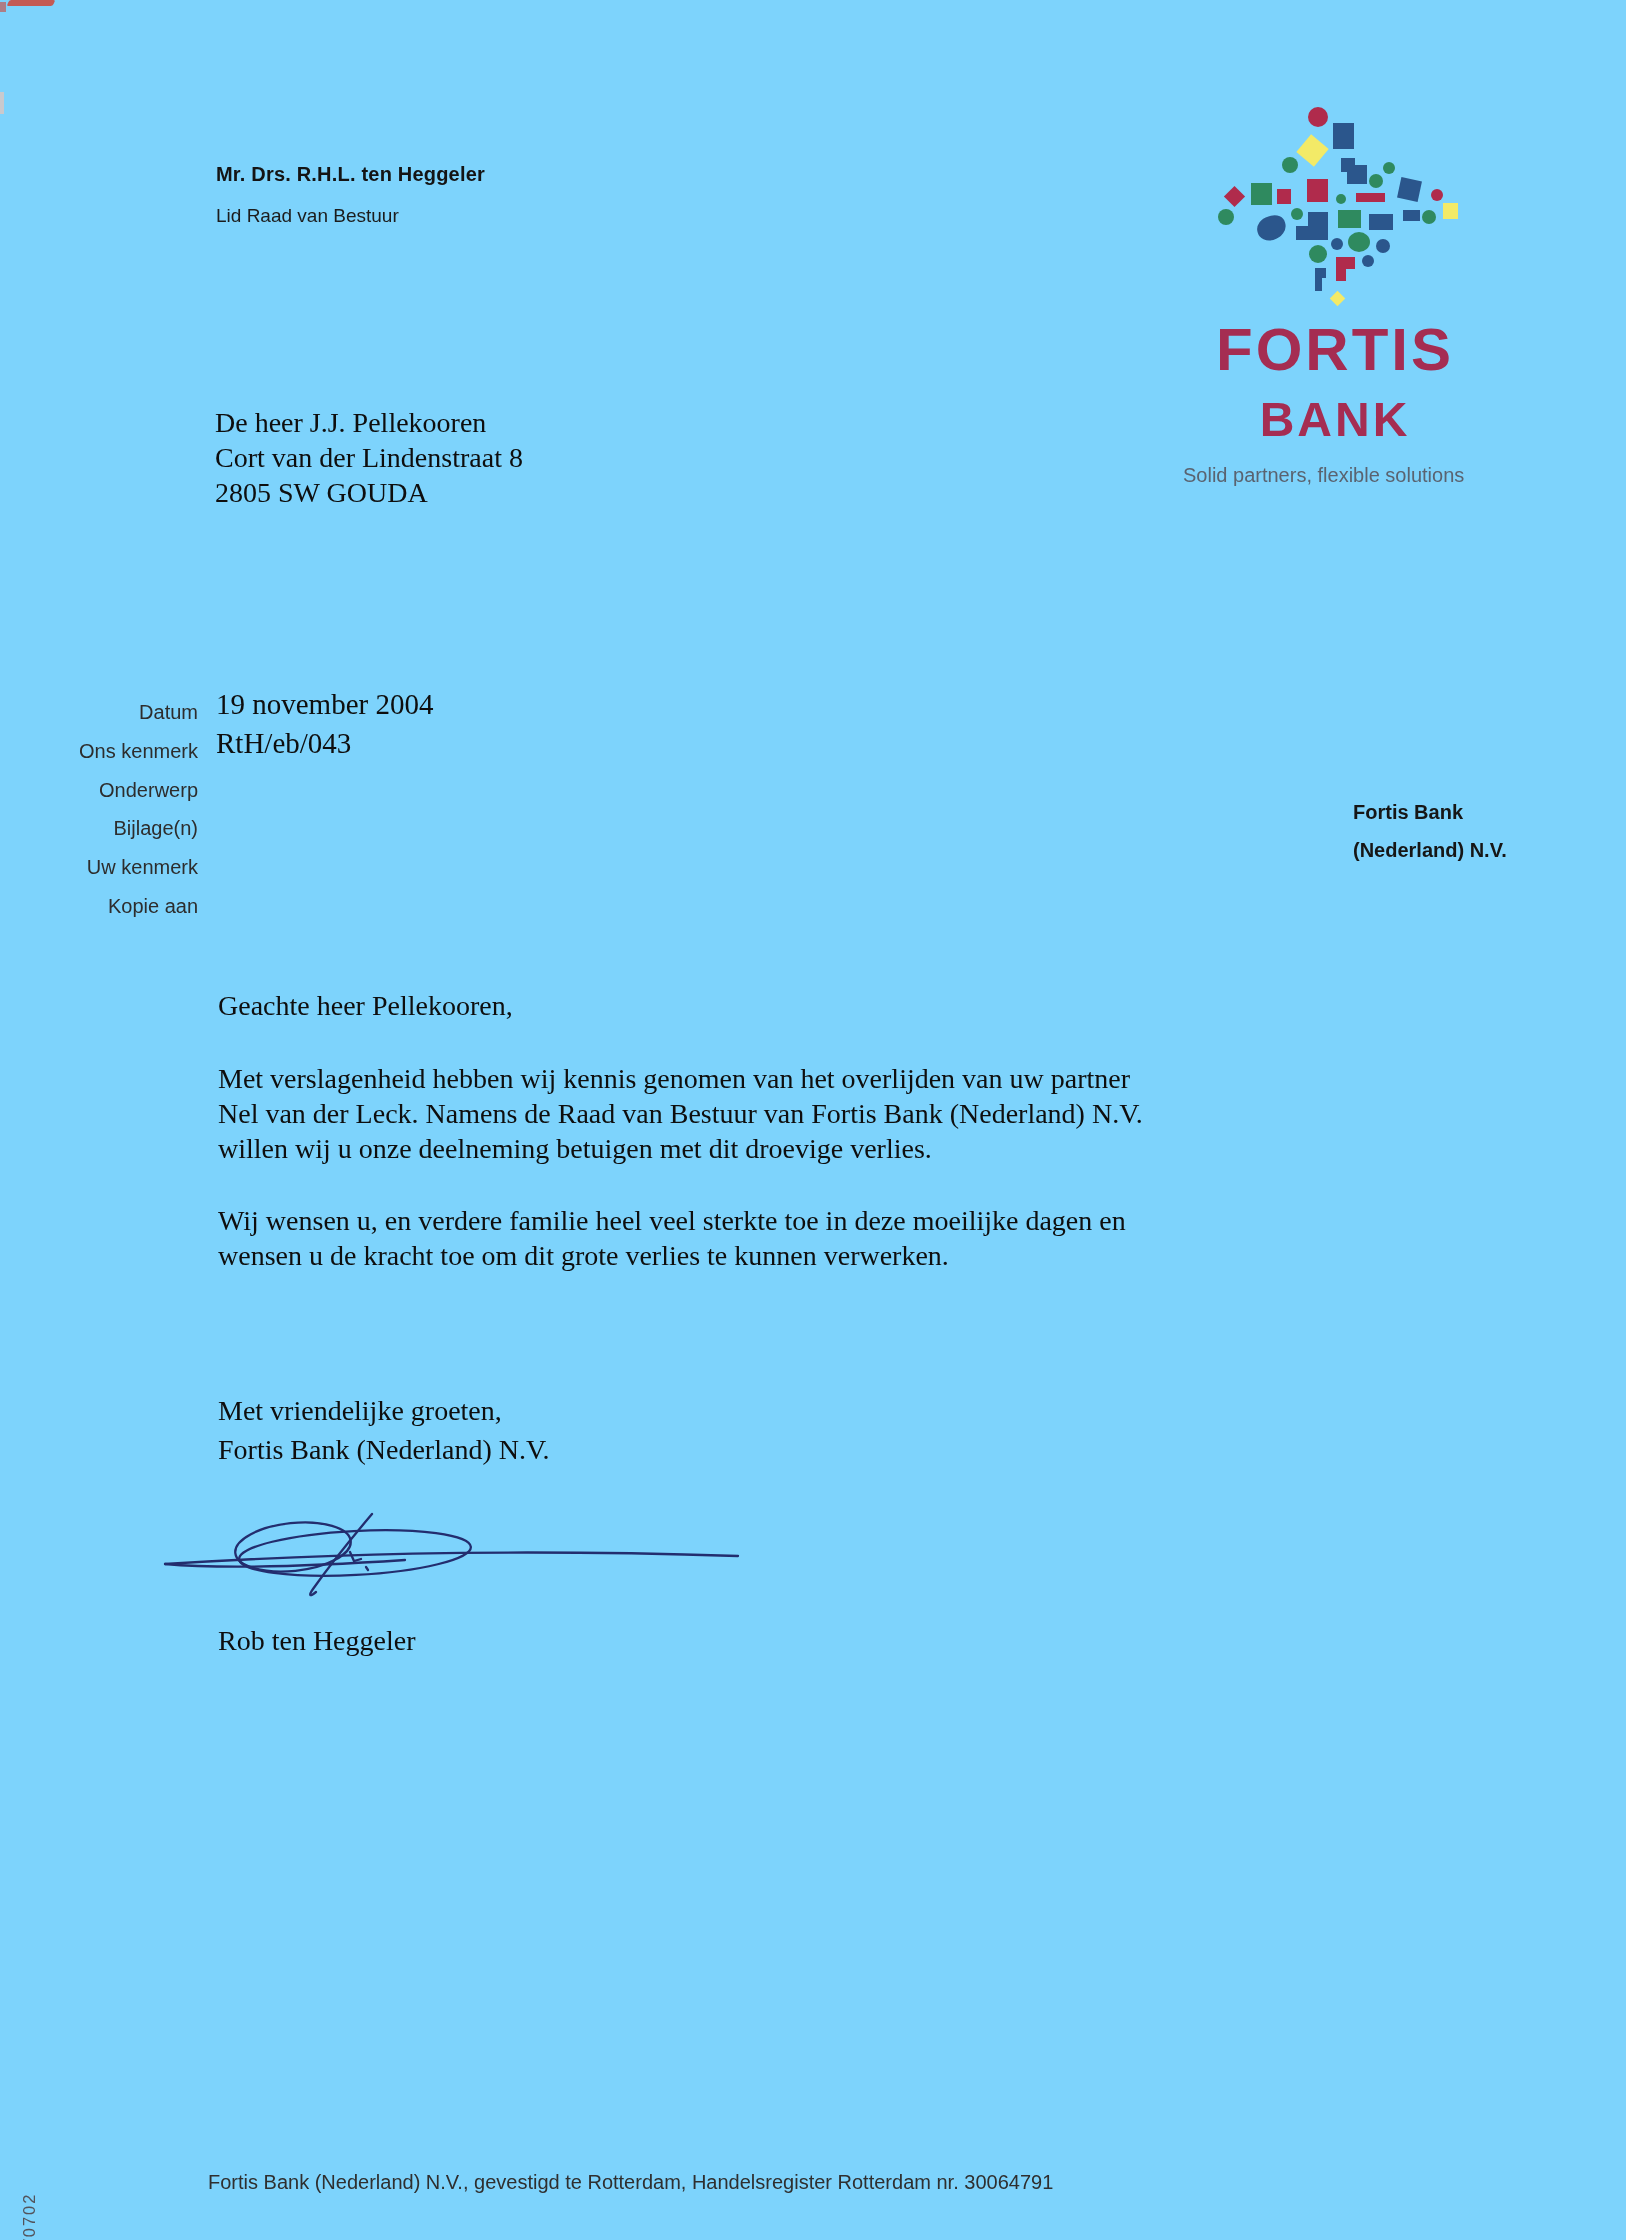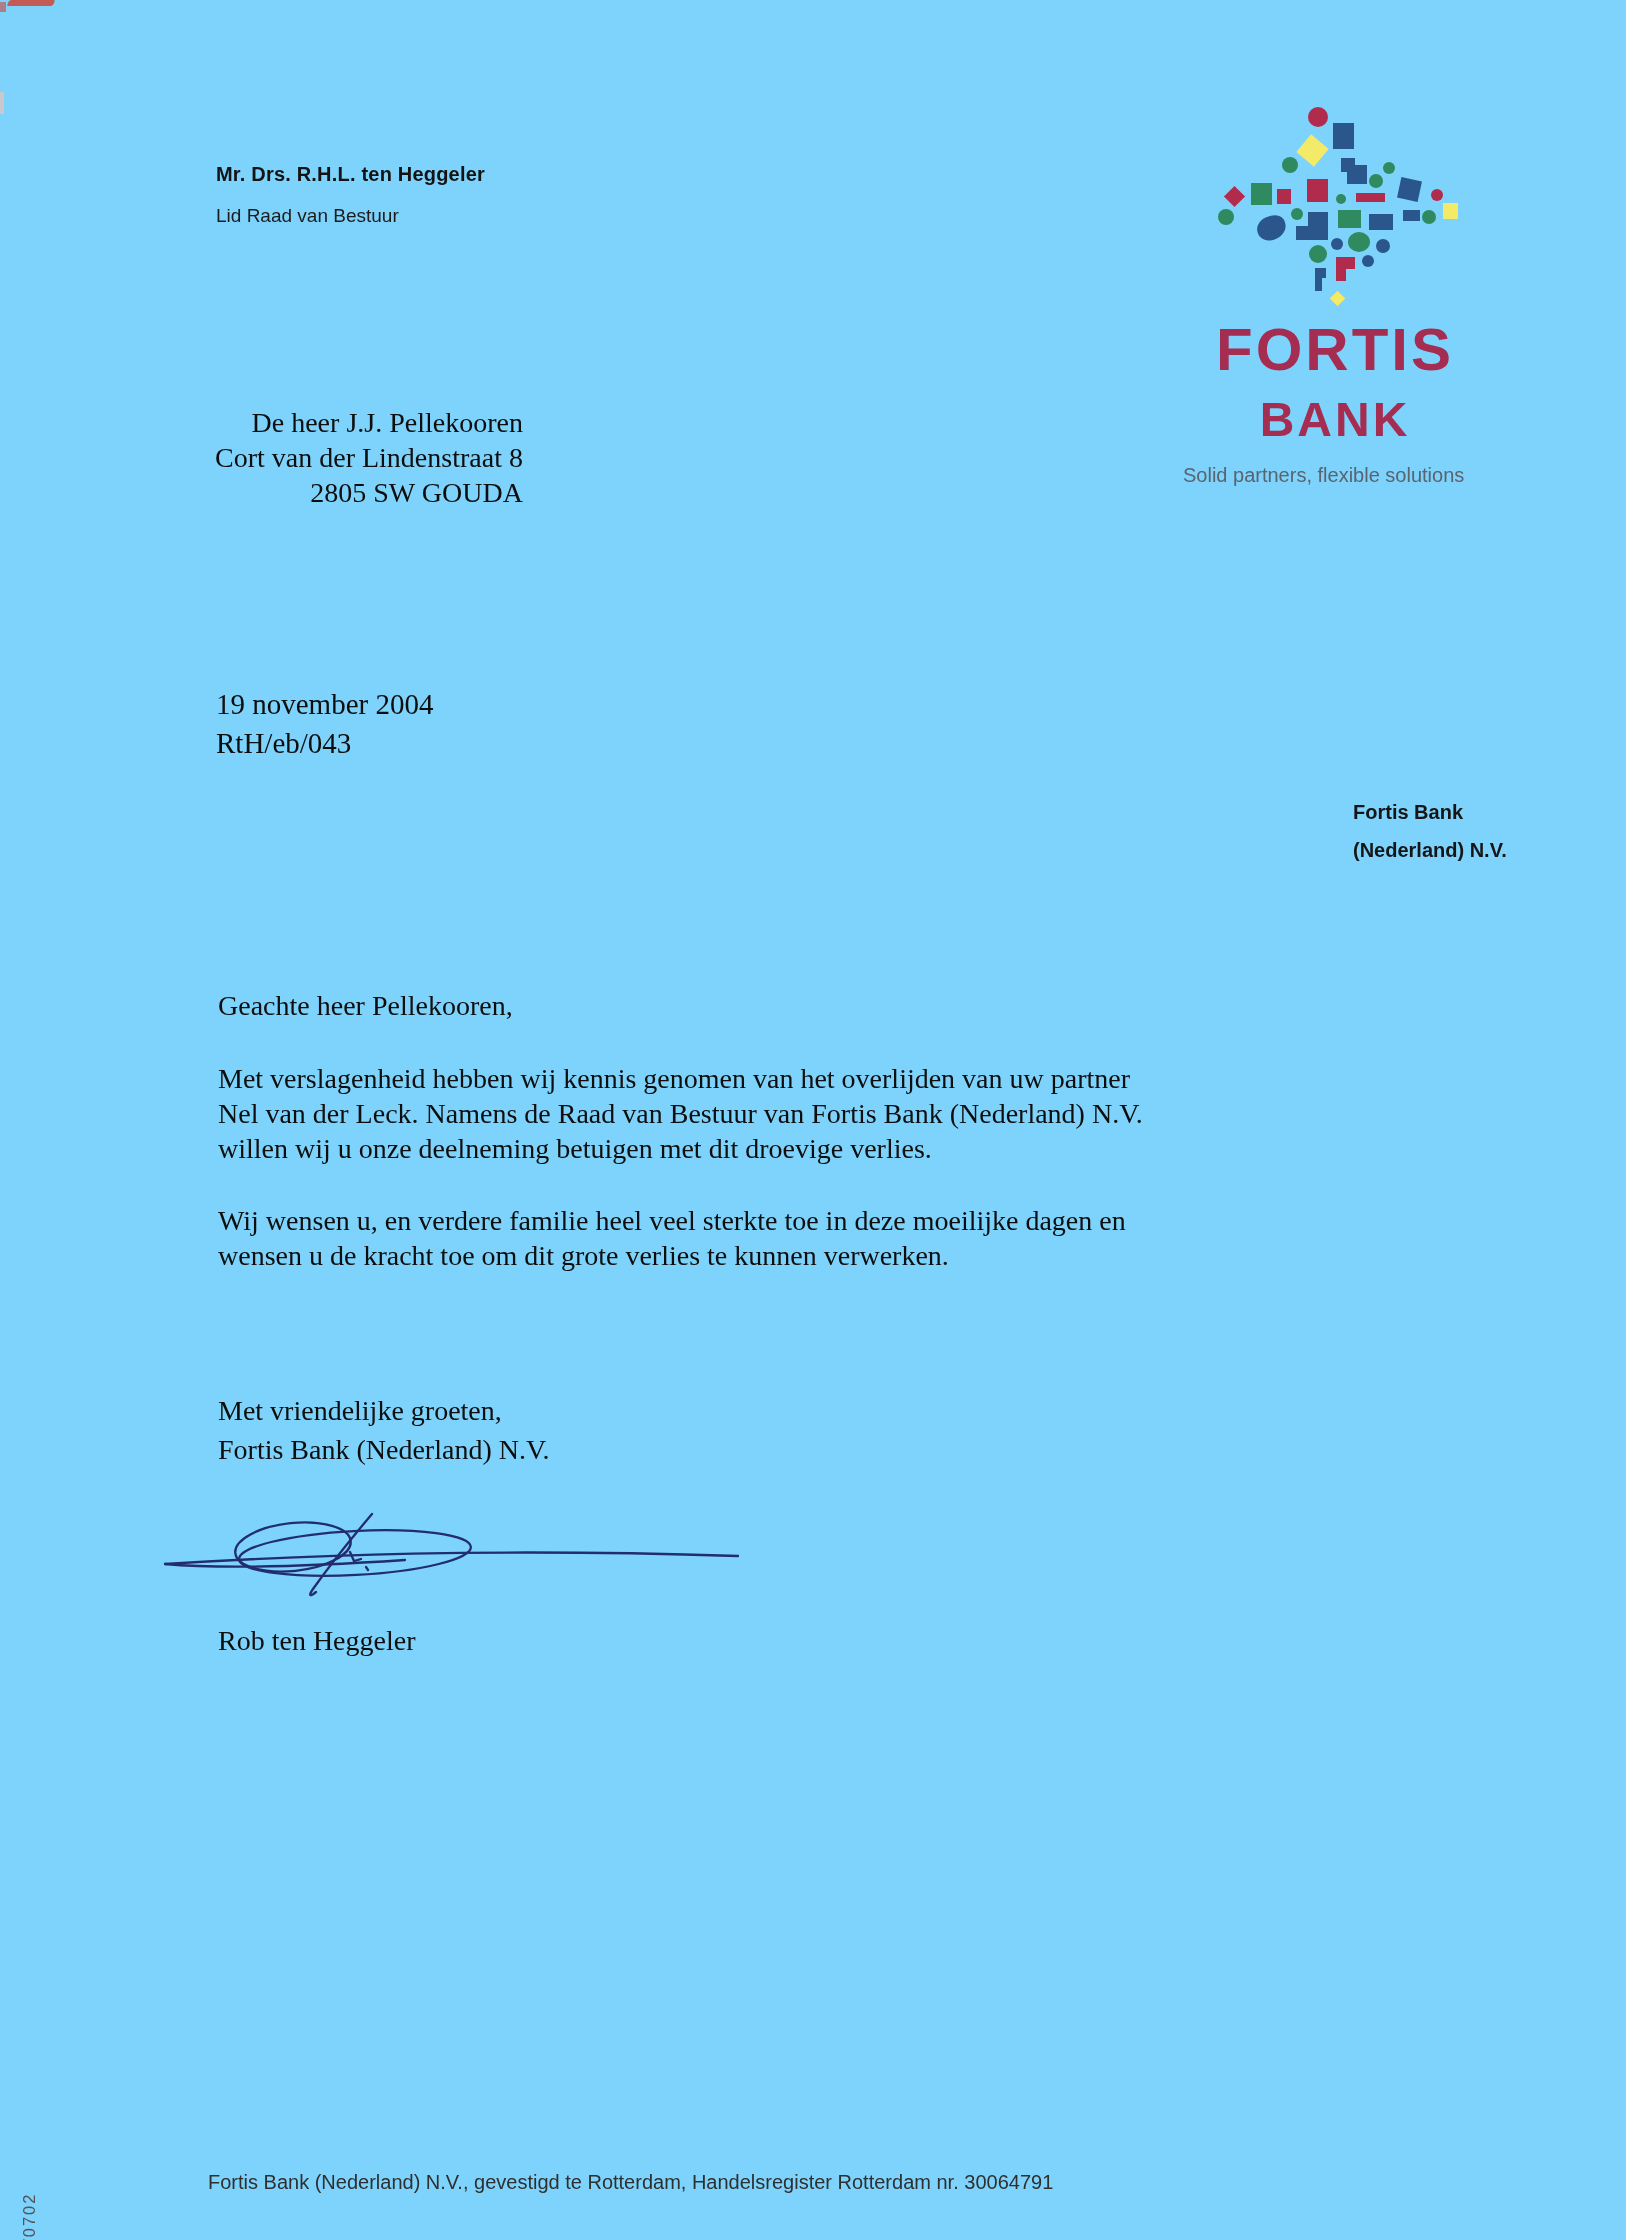--- a/index.html
+++ b/index.html
@@ -31,21 +31,21 @@
   .b{background:var(--c-mosaic_blue,#2b568c);}
   .y{background:var(--c-mosaic_yellow,#f3ea67);}
 
   
   .wordmark{left:1196px;top:320px;width:278px;text-align:center;color:var(--c-wordmark,#a52d52);font-weight:bold;line-height:1;}
   .wordmark .l1{font-size:60px;letter-spacing:3px;}
   .wordmark .l2{font-size:48px;letter-spacing:3px;margin-top:16px;}
   .tagline{left:1183px;top:464px;width:310px;font-size:20px;color:var(--c-tagline_gray,#5a6370);}
 
   
-  .recipient{left:215px;top:405px;font-family:"Liberation Serif",serif;font-size:28px;line-height:35px;color:#0e0e0e;text-align:right;}
+  .recipient{left:215px;top:405px;font-family:"Liberation Serif",serif;font-size:28px;line-height:35px;color:#0e0e0e;}
 
   
   .meta-labels{left:40px;top:693px;width:158px;text-align:right;font-size:20px;line-height:38.8px;color:#2d2d2d;}
   .meta-values{left:216px;top:685px;font-family:"Liberation Serif",serif;font-size:29px;line-height:38.8px;color:#0e0e0e;}
 
   
   .company-name{left:1353px;top:793px;font-size:20px;font-weight:bold;line-height:38px;color:#161616;}
   .company-addr{left:1353px;top:915px;font-size:19.5px;line-height:38.6px;color:#1d1d1d;}
 
   
@@ -121,20 +121,28 @@
     <div class="l2">BANK</div>
   </div>
   <div class="abs tagline">Solid partners, flexible solutions</div>
 
   <div class="abs recipient">
     <div>De heer J.J. Pellekooren</div>
     <div>Cort van der Lindenstraat 8</div>
     <div>2805 SW  GOUDA</div>
   </div>
 
+  <div class="abs meta-labels">
+    <div>Datum</div>
+    <div>Ons kenmerk</div>
+    <div>Onderwerp</div>
+    <div>Bijlage(n)</div>
+    <div>Uw kenmerk</div>
+    <div>Kopie aan</div>
+  </div>
 
   <div class="abs meta-values">
     <div>19 november 2004</div>
     <div>RtH/eb/043</div>
   </div>
 
   <div class="abs company-name">
     <div>Fortis Bank</div>
     <div>(Nederland) N.V.</div>
   </div>

